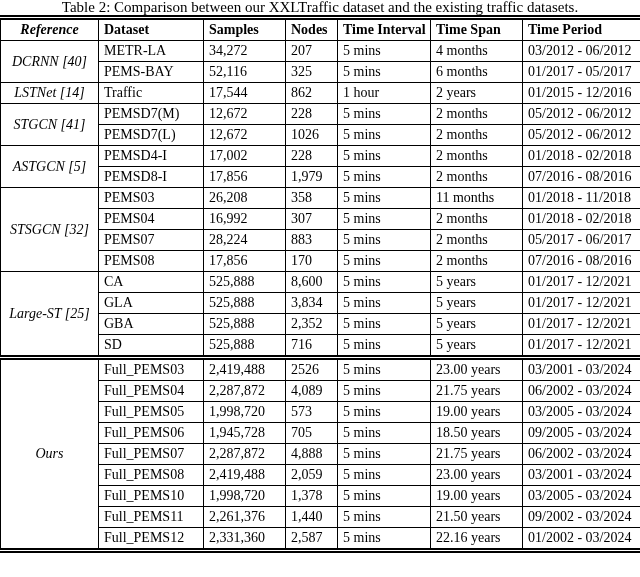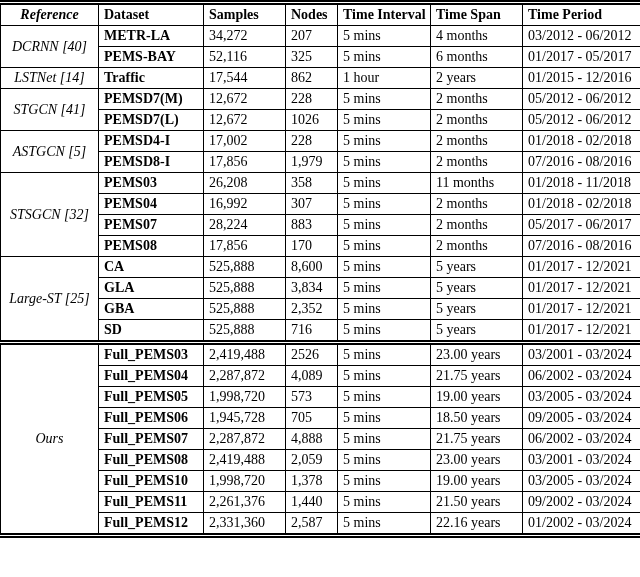--- a/index.html
+++ b/index.html
@@ -22,27 +22,28 @@
   }
   th, td {
     border-left: 1px solid #000;
     border-bottom: 1px solid #000;
     font-size: 14px; line-height: 20px; height: 21px;
     padding: 0 5px; text-align: left; vertical-align: middle;
     white-space: nowrap; overflow: hidden;
   }
   th { font-weight: bold; }
   th.ref-h, td.ref { text-align: center; font-style: italic; }
-  td.c-dataset { font-weight: bold; }
+  td.c-dataset { font-weight: normal; }
   tbody.sep-double { border-top: 5px double #000; }
 </style>
 </head>
 <body>
 
 <div class="page">
+  <div class="caption">Table 2: Comparison between our XXLTraffic dataset and the existing traffic datasets.</div>
   <table class="cmp" id="cmp-table">
     <colgroup>
       <col style="width:98px">
         <col style="width:105px">
         <col style="width:82px">
         <col style="width:52px">
         <col style="width:93px">
         <col style="width:92px">
         <col style="width:118px">
     </colgroup>

